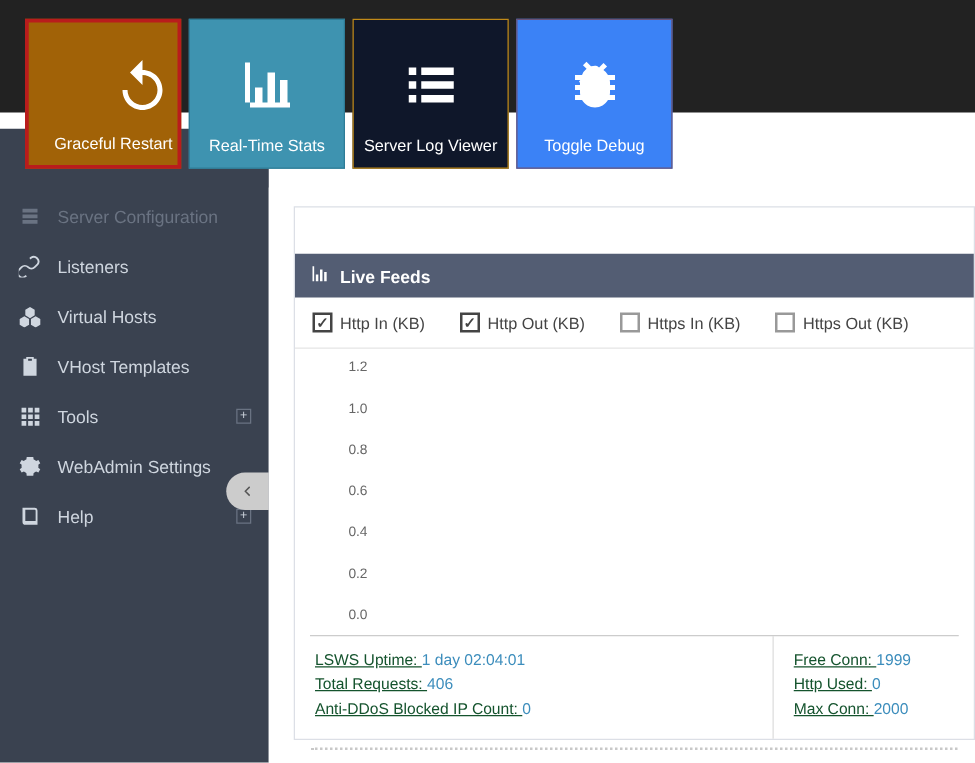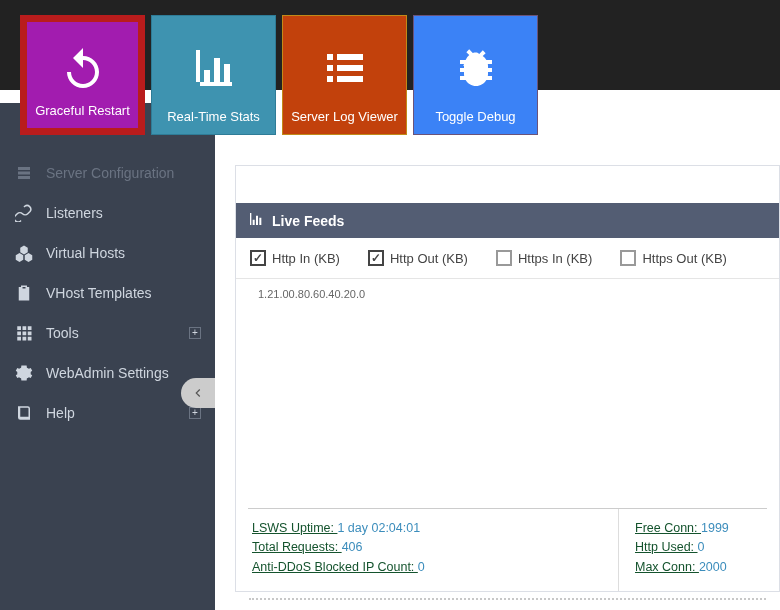--- a/index.html
+++ b/index.html
@@ -4,23 +4,23 @@
 <style>
 * { margin: 0; padding: 0; box-sizing: border-box; font-family: "Helvetica Neue", Arial, sans-serif; }
 body { width: 780px; height: 610px; overflow: hidden; background: #ffffff; position: relative; }
 
 .topbar { position: absolute; top: 0; left: 0; right: 0; height: 90px; background: #222222; }
 
 .tiles-row { position: absolute; top: 15px; left: 20px; display: flex; gap: 6px; z-index: 20; }
 .tile { width: 125px; height: 120px; color: #fff; display: flex; flex-direction: column; align-items: center; justify-content: flex-end; padding: 10px 4px; cursor: pointer; }
 .tile .tile-icon { flex: 1; display: flex; align-items: center; justify-content: center; }
 .tile .tile-label { font-size: 13px; font-weight: 400; text-align: center; }
-.tile-green  { background: #a21caf; border: 7px solid #b91c1c; }
+.tile-green  { background: #a16207; border: 3px solid #b91c1c; align-items: flex-end; }
 .tile-blue   { background: #3e93b0; border: 1px solid #2e7c97; }
-.tile-orange { background: #c2410c; border: 1px solid #c18a18; }
+.tile-orange { background: #0f172a; border: 1px solid #c18a18; }
 .tile-purple { background: #3b82f6; border: 1px solid #6a5379; }
 .tile svg { width: 48px; height: 48px; fill: #fff; }
 
 .sidebar { position: absolute; top: 103px; left: 0; width: 215px; bottom: 0; background: #3a4250; color: #cfd6df; }
 .side-list { list-style: none; padding-top: 50px; }
 .side-item { display: flex; align-items: center; font-size: 14px; color: #cfd6df; padding: 10px 14px; cursor: pointer; position: relative; }
 .side-ico { width: 20px; height: 20px; margin-right: 12px; display: inline-flex; align-items: center; justify-content: center; }
 .side-ico svg { width: 18px; height: 18px; fill: #cfd6df; }
 .side-plus { position: absolute; right: 14px; font-size: 10px; color: #cfd6df; border:1px solid #6a7382; width:12px; height:12px; line-height:10px; text-align:center; }
 .side-collapse { position: absolute; right: 0px; bottom: auto; top: 275px; width: 34px; height: 30px; background: #ccc; display:flex; align-items:center; justify-content:center; border-radius:15px 0 0 15px; color:#555; }
@@ -31,21 +31,21 @@
 .panel-header { background: #535d73; color: #fff; font-size: 14px; font-weight: 600; padding: 8px 12px; display: flex; align-items: center; gap: 8px; margin-top: 37px; }
 .panel-header svg { width:16px; height:16px; fill:#fff; }
 
 .feed-filters { display:flex; gap: 28px; align-items:flex-end; padding: 12px 14px; border-bottom:1px solid #e5e5e5; font-size:13px; color:#444; }
 .feed-filter { display:flex; align-items:center; gap:6px; cursor:pointer; }
 .chk { width:16px; height:16px; border: 2px solid #444; display:inline-flex; align-items:center; justify-content:center; }
 .chk.checked::after { content:"✓"; font-size:12px; font-weight: bold; color:#444; line-height: 1; }
 .chk.unchecked { border-color:#999; }
 
 .chart-area { position: relative; height: 230px; padding: 20px 10px 10px 50px; border-bottom:1px solid #ccc; margin: 0 12px; }
-.y-ticks { position:absolute; left:10px; top:10px; bottom:10px; width:36px; display:flex; justify-content:space-between; font-size:11px; color:#666; text-align:right; }
+.y-ticks { position:absolute; left:10px; top:10px; bottom:10px; width:36px; display:flex; flex-direction:column; justify-content:space-between; font-size:11px; color:#666; text-align:right; }
 .y-ticks span{ line-height:1; }
 
 .stats-row { display:flex; border-top: none; }
 .stats-col { padding: 10px 16px 14px; font-size: 12.5px; color:#555; line-height: 1.55; }
 .stats-col-left { flex: 1; border-right:1px solid #ddd; }
 .stats-col-right { width: 160px; }
 .stat-label { color:#14532d;text-decoration:underline; }
 .stat-value { color:#3c8dbc; }
 .dotted-divider { border-top: 2px dotted #c8c8c8; margin: 6px 14px 0; }
 </style>

